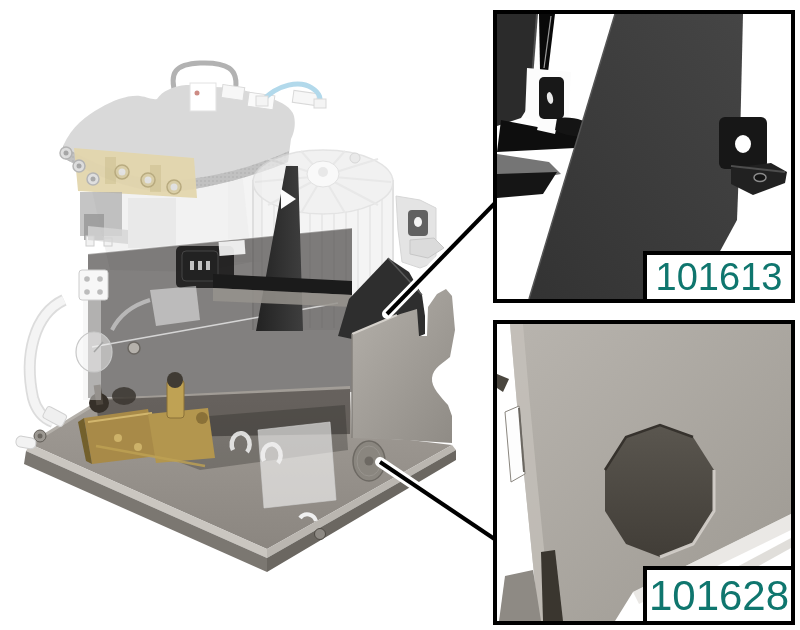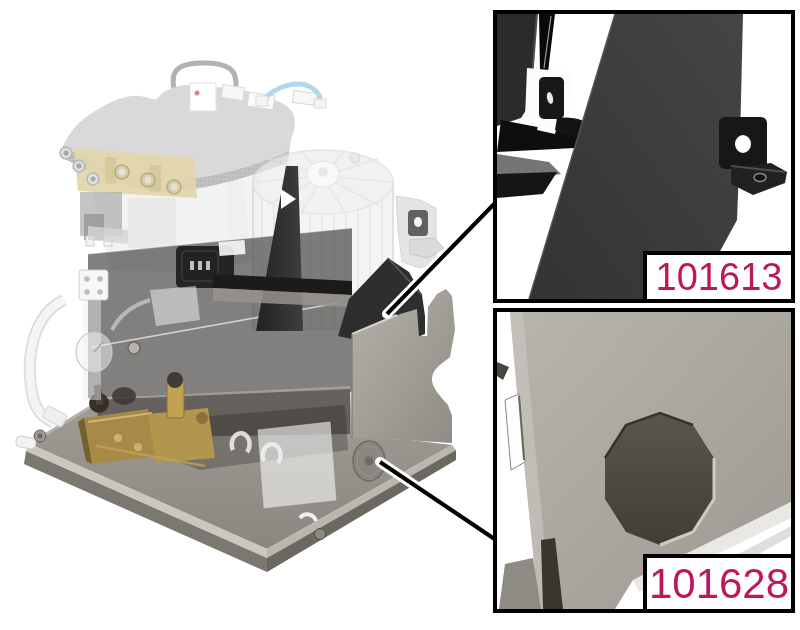--- a/index.html
+++ b/index.html
@@ -1,23 +1,23 @@
 <!DOCTYPE html>
 <html><head>
 <meta charset="utf-8">
 <style>
   html,body{margin:0;padding:0;background:#fff;}
   body{width:800px;height:630px;font-family:"Liberation Sans","DejaVu Sans",sans-serif;}
   .stage{position:relative;width:800px;height:630px;overflow:hidden;background:#fff;}
   .machine-svg{position:absolute;left:0;top:0;}
   .detail-box{position:absolute;background:#fff;border:4px solid #000;box-sizing:border-box;overflow:hidden;}
   #box1{left:493px;top:10px;width:302px;height:293px;}
-  #box2{left:493px;top:308px;width:302px;height:305px;}
+  #box2{left:493px;top:320px;width:302px;height:305px;}
   .detail-box svg{position:absolute;left:0;top:0;display:block;}
-  .part-label{position:absolute;right:0;bottom:0;background:#fff;border:4px solid #000;border-right:none;border-bottom:none;color:#be185d;display:flex;align-items:center;justify-content:center;line-height:1;box-sizing:border-box;font-family:"Liberation Sans","DejaVu Sans",sans-serif;font-weight:400;}
+  .part-label{position:absolute;right:0;bottom:0;background:#fff;border:4px solid #000;border-right:none;border-bottom:none;color:#0f766e;display:flex;align-items:center;justify-content:center;line-height:1;box-sizing:border-box;font-family:"Liberation Sans","DejaVu Sans",sans-serif;font-weight:400;}
   #box1 .part-label{width:148px;height:48px;font-size:38px;}
   #box2 .part-label{width:148px;height:55px;font-size:42px;}
 </style>
 </head>
 <body>
 
 <div class="stage">
 
 <svg class="machine-svg" width="800" height="630" viewBox="0 0 800 630">
   <defs>

